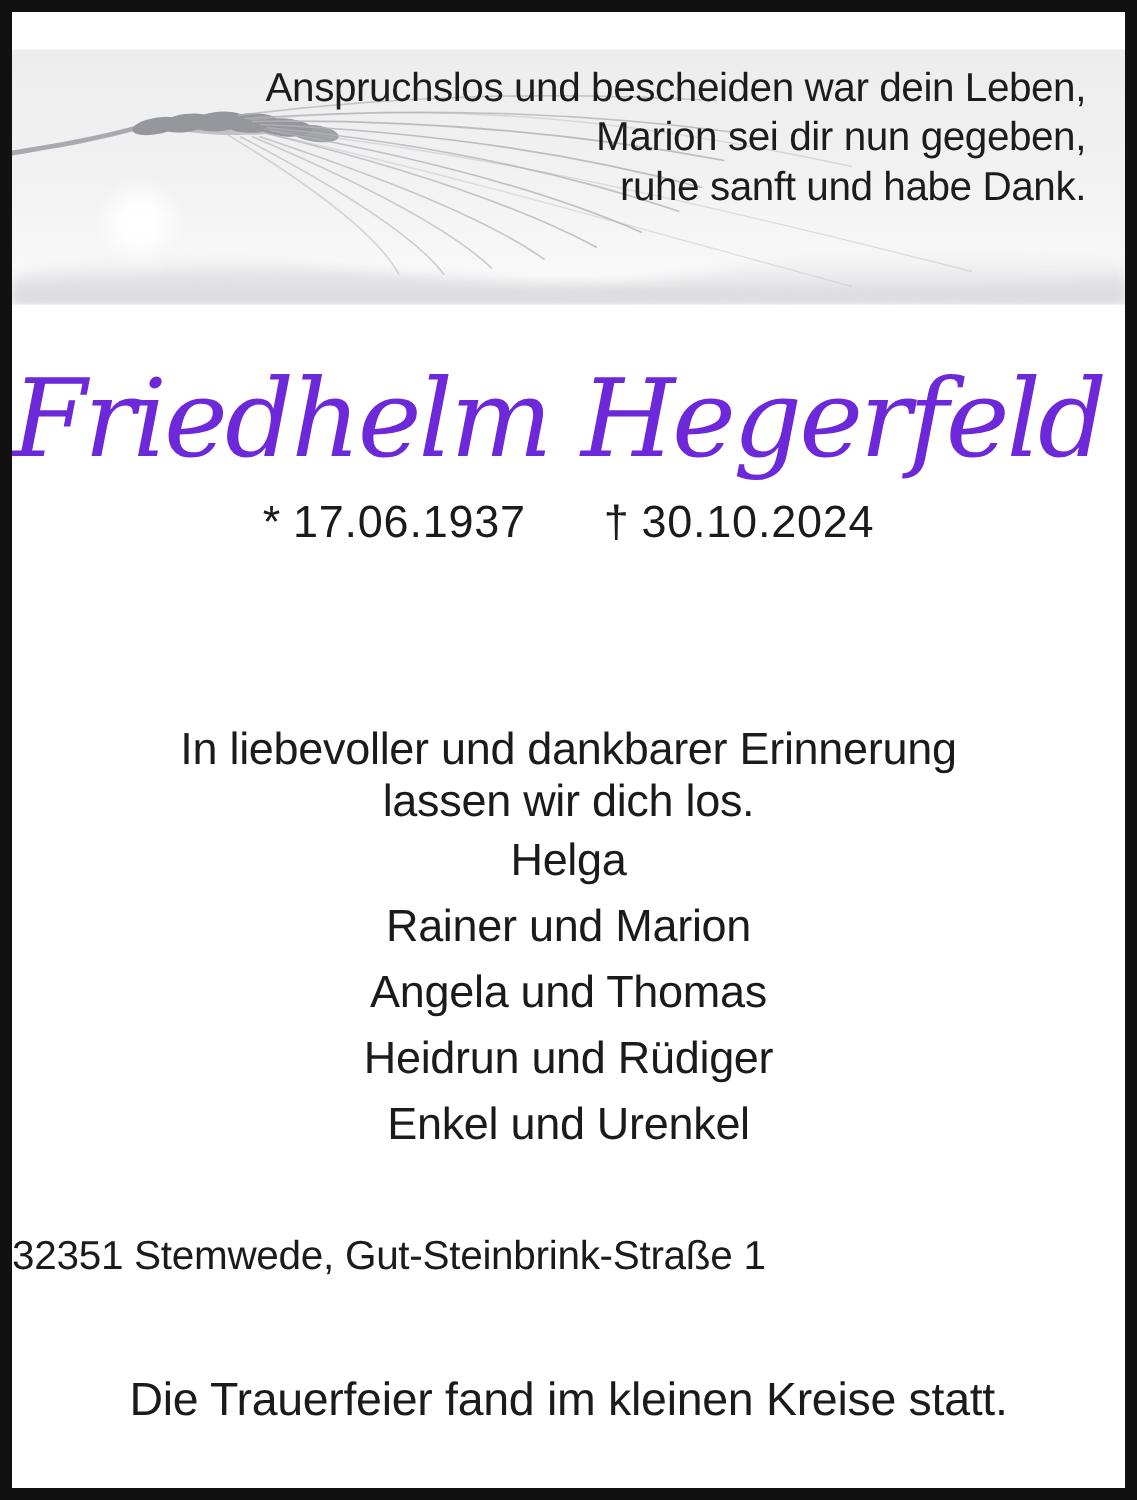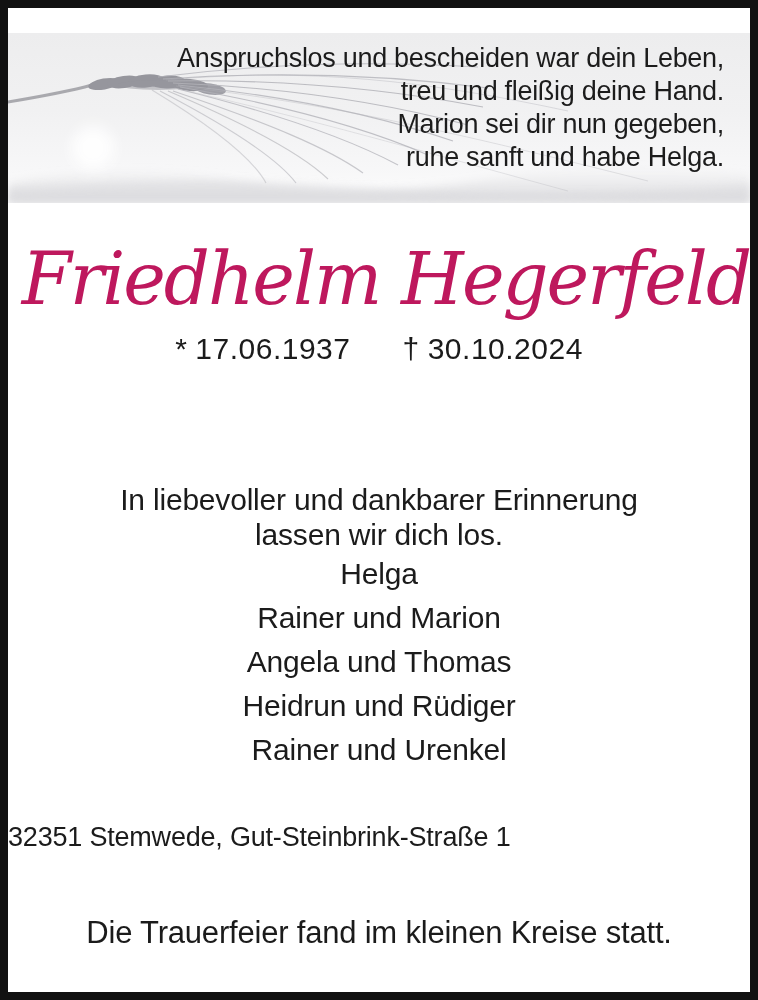--- a/index.html
+++ b/index.html
@@ -40,29 +40,29 @@
     text-align: right;
     font-size: 27px;
     line-height: 33px;
     letter-spacing: -0.3px;
     color: #1c1c1c;
     white-space: nowrap;
   }
   
   .name {
     margin-top: 34px;
-    text-align: right;
+    text-align: left;
     font-family: "DejaVu Serif", "Liberation Serif", serif;
     font-style: italic;
     font-weight: 400;
     font-size: 72px;
     line-height: 1.18;
     letter-spacing: -2px;
     white-space: nowrap;
-    color: #be185d;
+    color: #6d28d9;
   }
   .dates {
     margin-top: 10px;
     display: flex;
     justify-content: center;
     gap: 52px;
     font-size: 30px;
     letter-spacing: 0.5px;
   }
   .dates .group {
@@ -147,23 +147,22 @@
         <path d="M152 58 C 225 96, 270 126, 288 150" opacity="0.6"></path>
         <path d="M144 57 C 205 94, 245 126, 258 150" opacity="0.5"></path>
         <path d="M158 47 C 300 34, 420 48, 560 78" opacity="0.45" stroke-width="0.9"></path>
         <path d="M168 53 C 320 70, 450 100, 640 148" opacity="0.4" stroke-width="0.9"></path>
         <path d="M166 55 C 300 85, 420 120, 560 158" opacity="0.35" stroke-width="0.9"></path>
       </g>
     </svg>
 
     <div class="poem">
       <div>Anspruchslos und bescheiden war dein Leben,</div>
-      <div>treu und fleißig deine Hand.</div>
       <div>Marion sei dir nun gegeben,</div>
-      <div>ruhe sanft und habe Helga.</div>
+      <div>ruhe sanft und habe Dank.</div>
     </div>
   </div>
 
   <div class="name">Friedhelm Hegerfeld</div>
 
   <div class="dates">
     <span class="group">
       <span>*</span>
       <span>17.06.1937</span>
     </span>
@@ -176,20 +175,20 @@
   <div class="memorial">
     <div>In liebevoller und dankbarer Erinnerung</div>
     <div>lassen wir dich los.</div>
   </div>
 
   <div class="mourners">
     <div>Helga</div>
     <div>Rainer und Marion</div>
     <div>Angela und Thomas</div>
     <div>Heidrun und Rüdiger</div>
-    <div>Rainer und Urenkel</div>
+    <div>Enkel und Urenkel</div>
   </div>
 
   <div class="address">32351 Stemwede, Gut-Steinbrink-Straße 1</div>
 
   <div class="footer">Die Trauerfeier fand im kleinen Kreise statt.</div>
 
 </div>
 
 </body></html>

